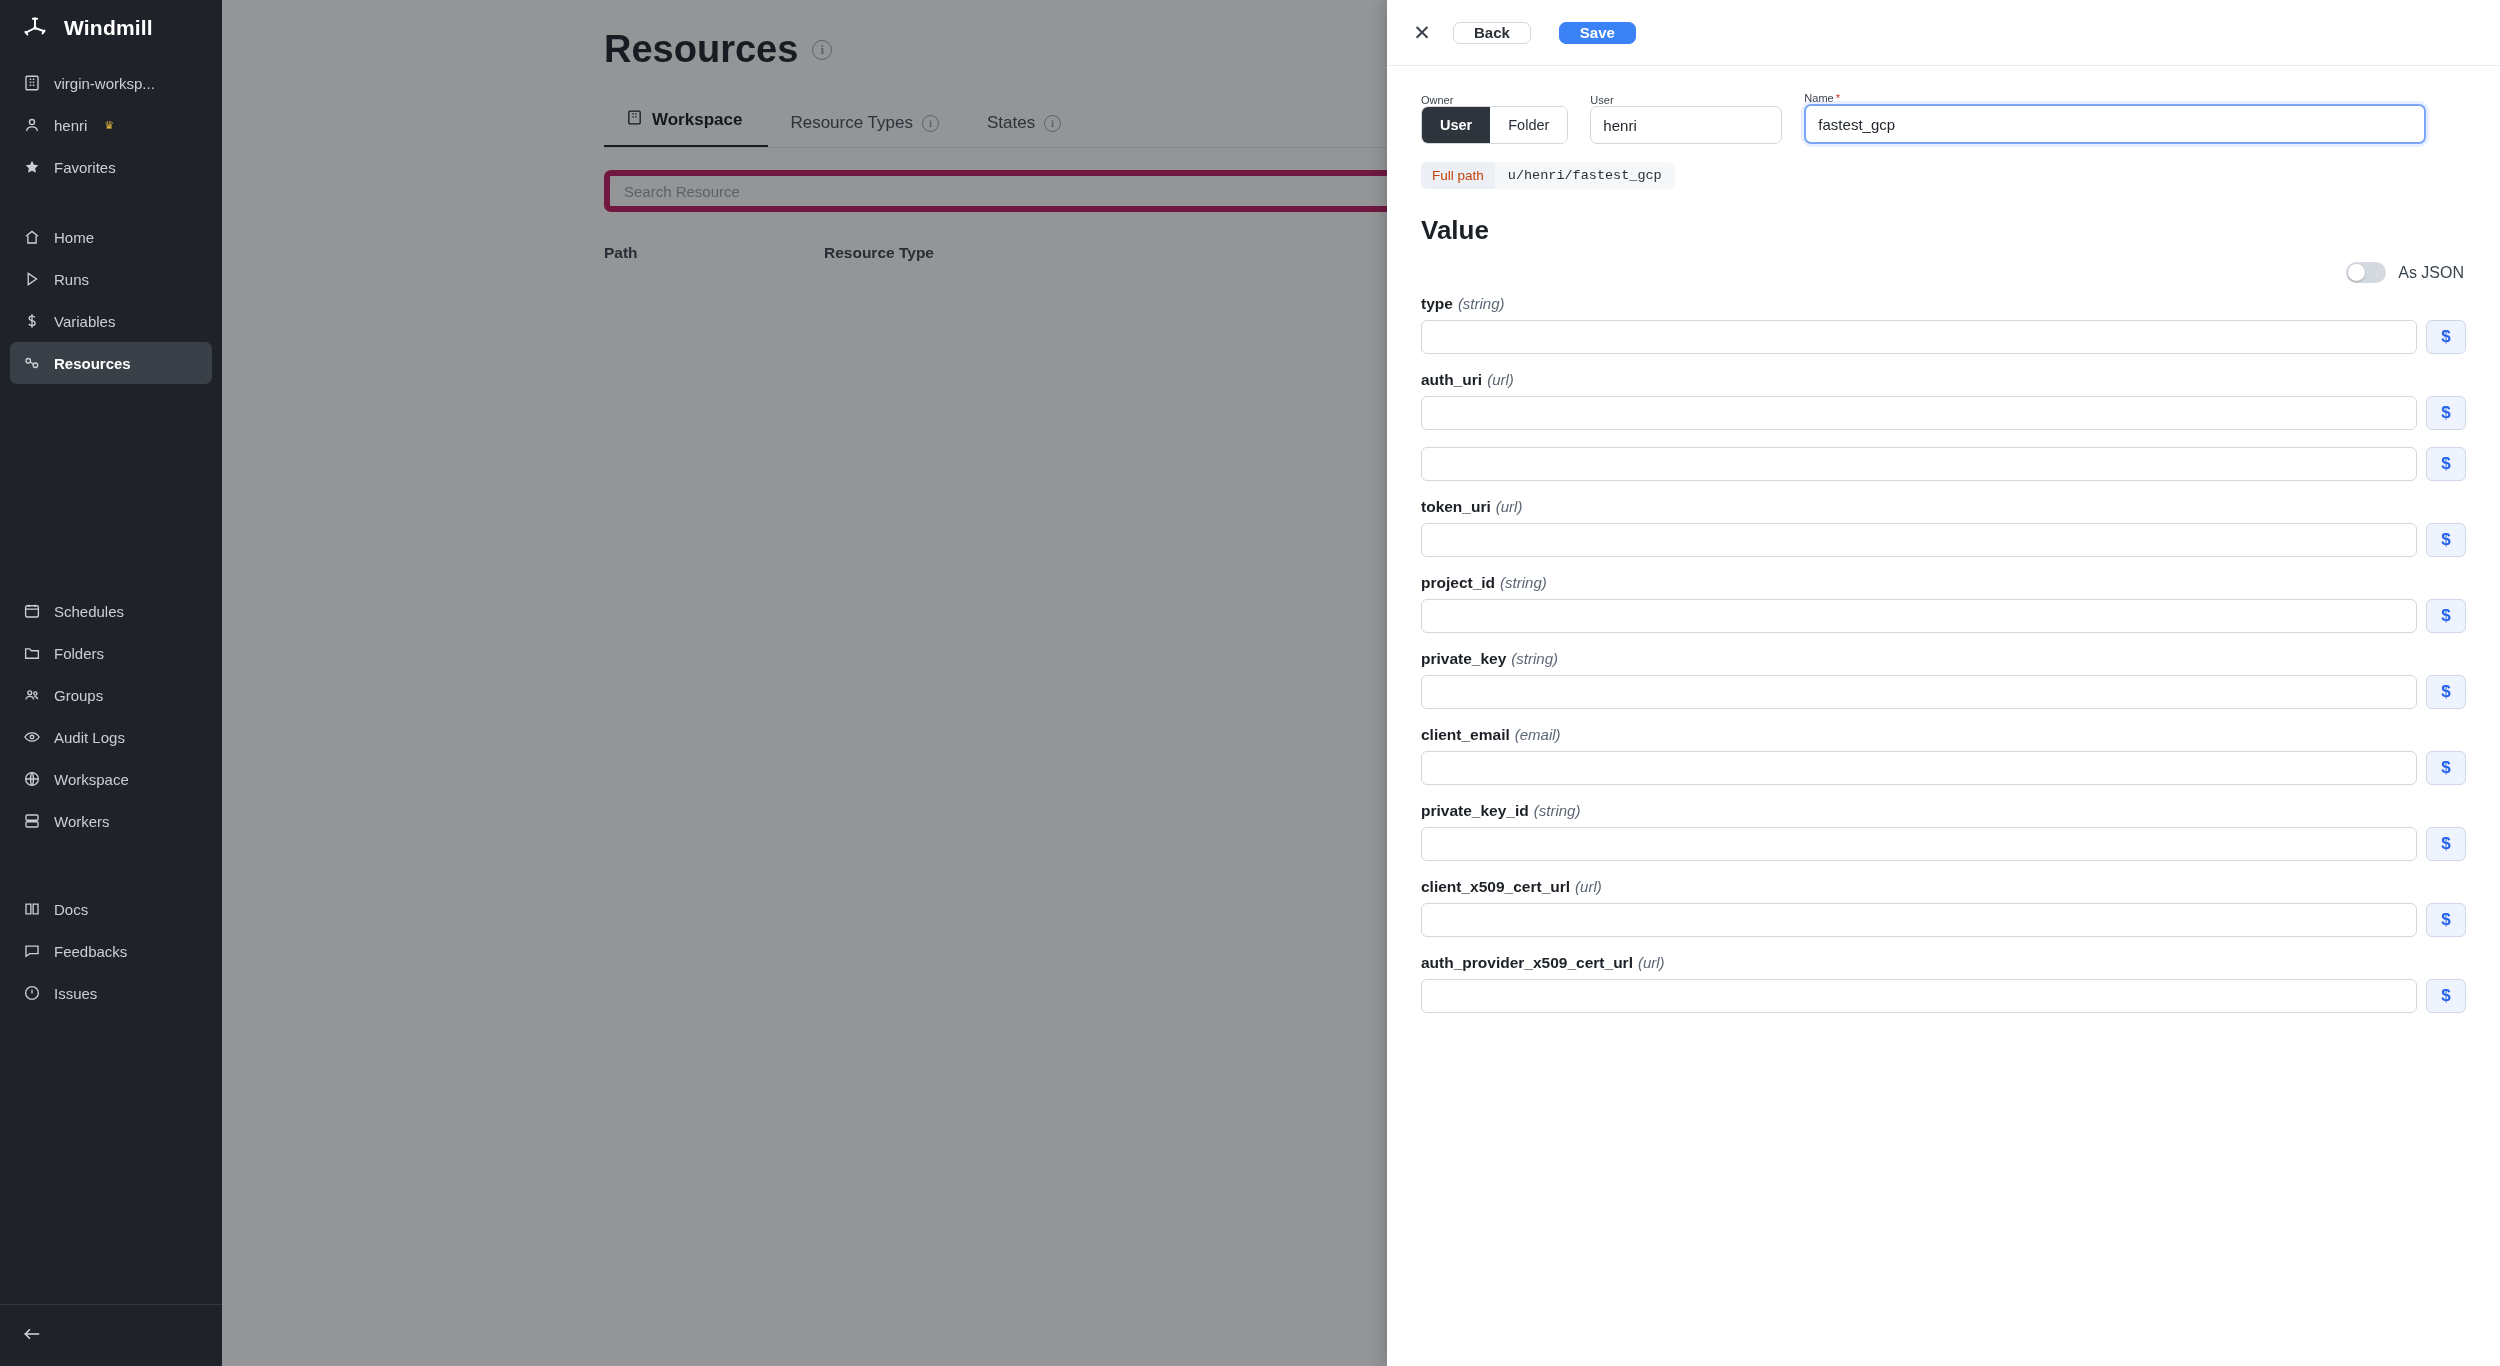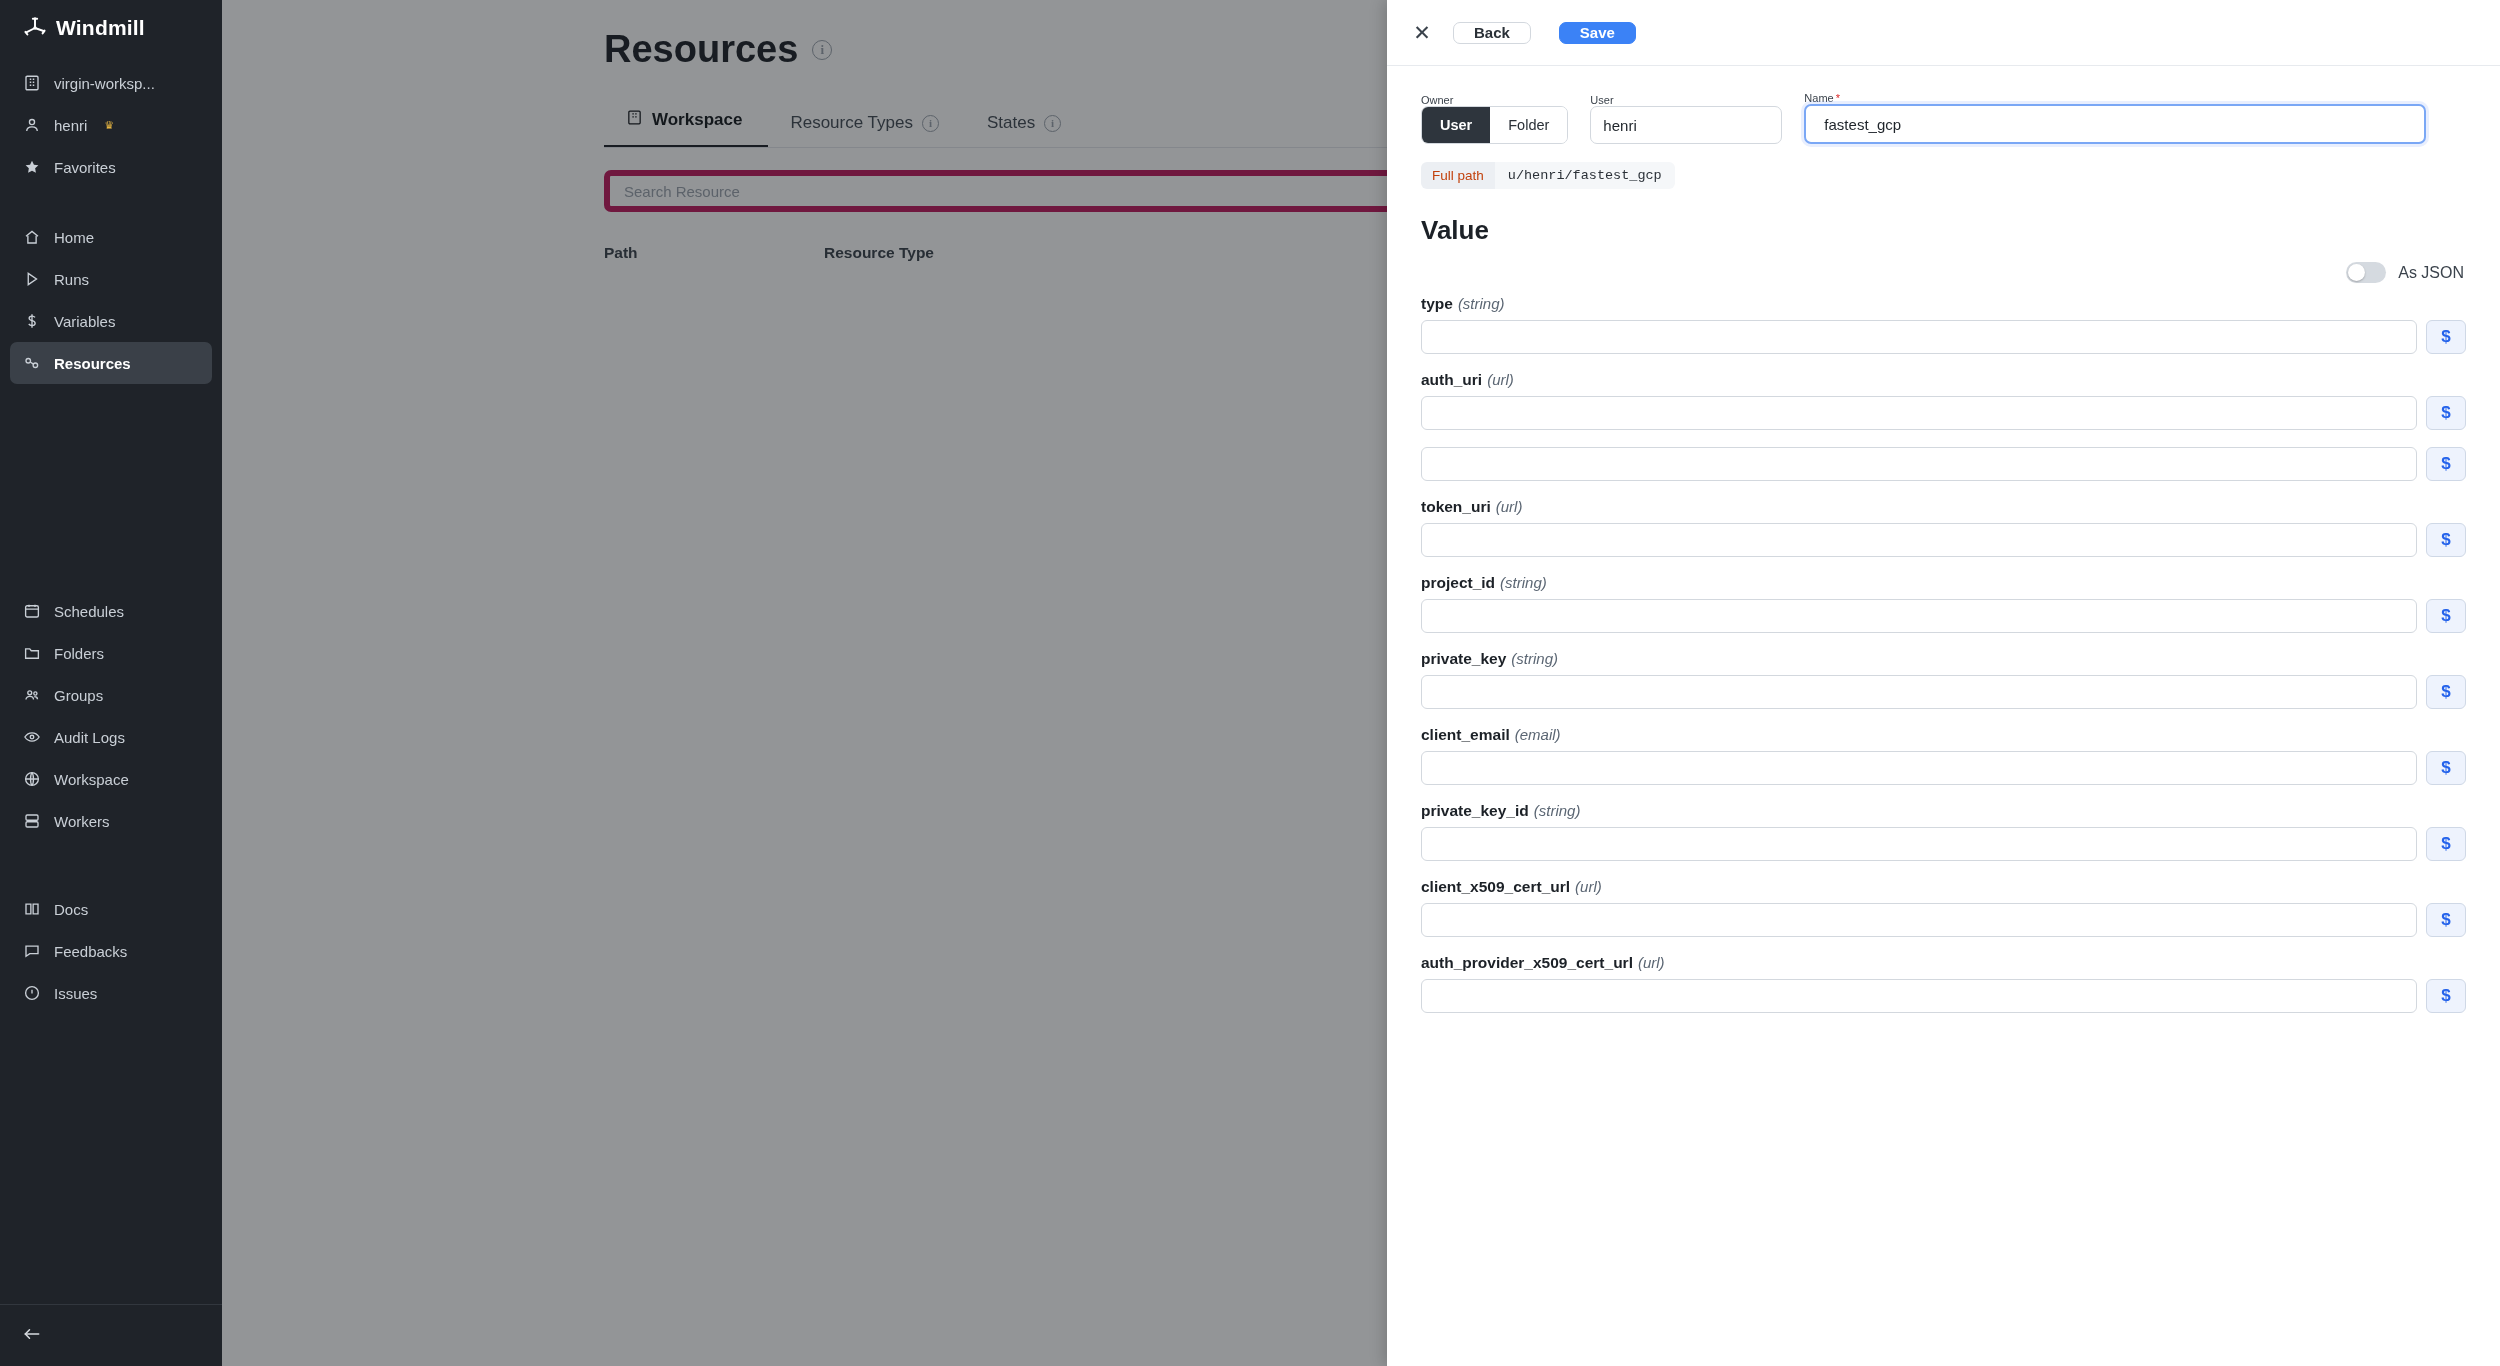--- a/index.html
+++ b/index.html
@@ -20,21 +20,21 @@
     width: 222px; height: 1366px;
     background: #1f2329;
     color: #d7dbe0;
     display: flex;
     flex-direction: column;
     z-index: 5;
   }
   .brand {
     display: flex;
     align-items: center;
-    gap: 8px;
+    gap: 16px;
     padding: 18px 18px 18px 22px;
     height: 56px;
   }
   .brand-logo { width: 26px; height: 26px; flex: 0 0 26px; }
   .brand-name {
     font-size: 21px;
     font-weight: 700;
     color: #ffffff;
     letter-spacing: .2px;
   }
@@ -273,21 +273,21 @@
     padding: 0 12px;
     font-size: 15px;
     color: #1f252b;
     font-family: "Liberation Sans", sans-serif;
   }
   .name-input {
     width: 622px;
     height: 40px;
     border: 2px solid #7aa7f5;
     border-radius: 7px;
-    padding: 0 18px;
+    padding: 0 12px;
     font-size: 15px;
     color: #1f252b;
     outline: none;
     font-family: "Liberation Sans", sans-serif;
     box-shadow: 0 0 0 3px rgba(96,145,246,.14);
   }
   .fullpath-row {
     display: flex;
     align-items: center;
     margin-top: 18px;

